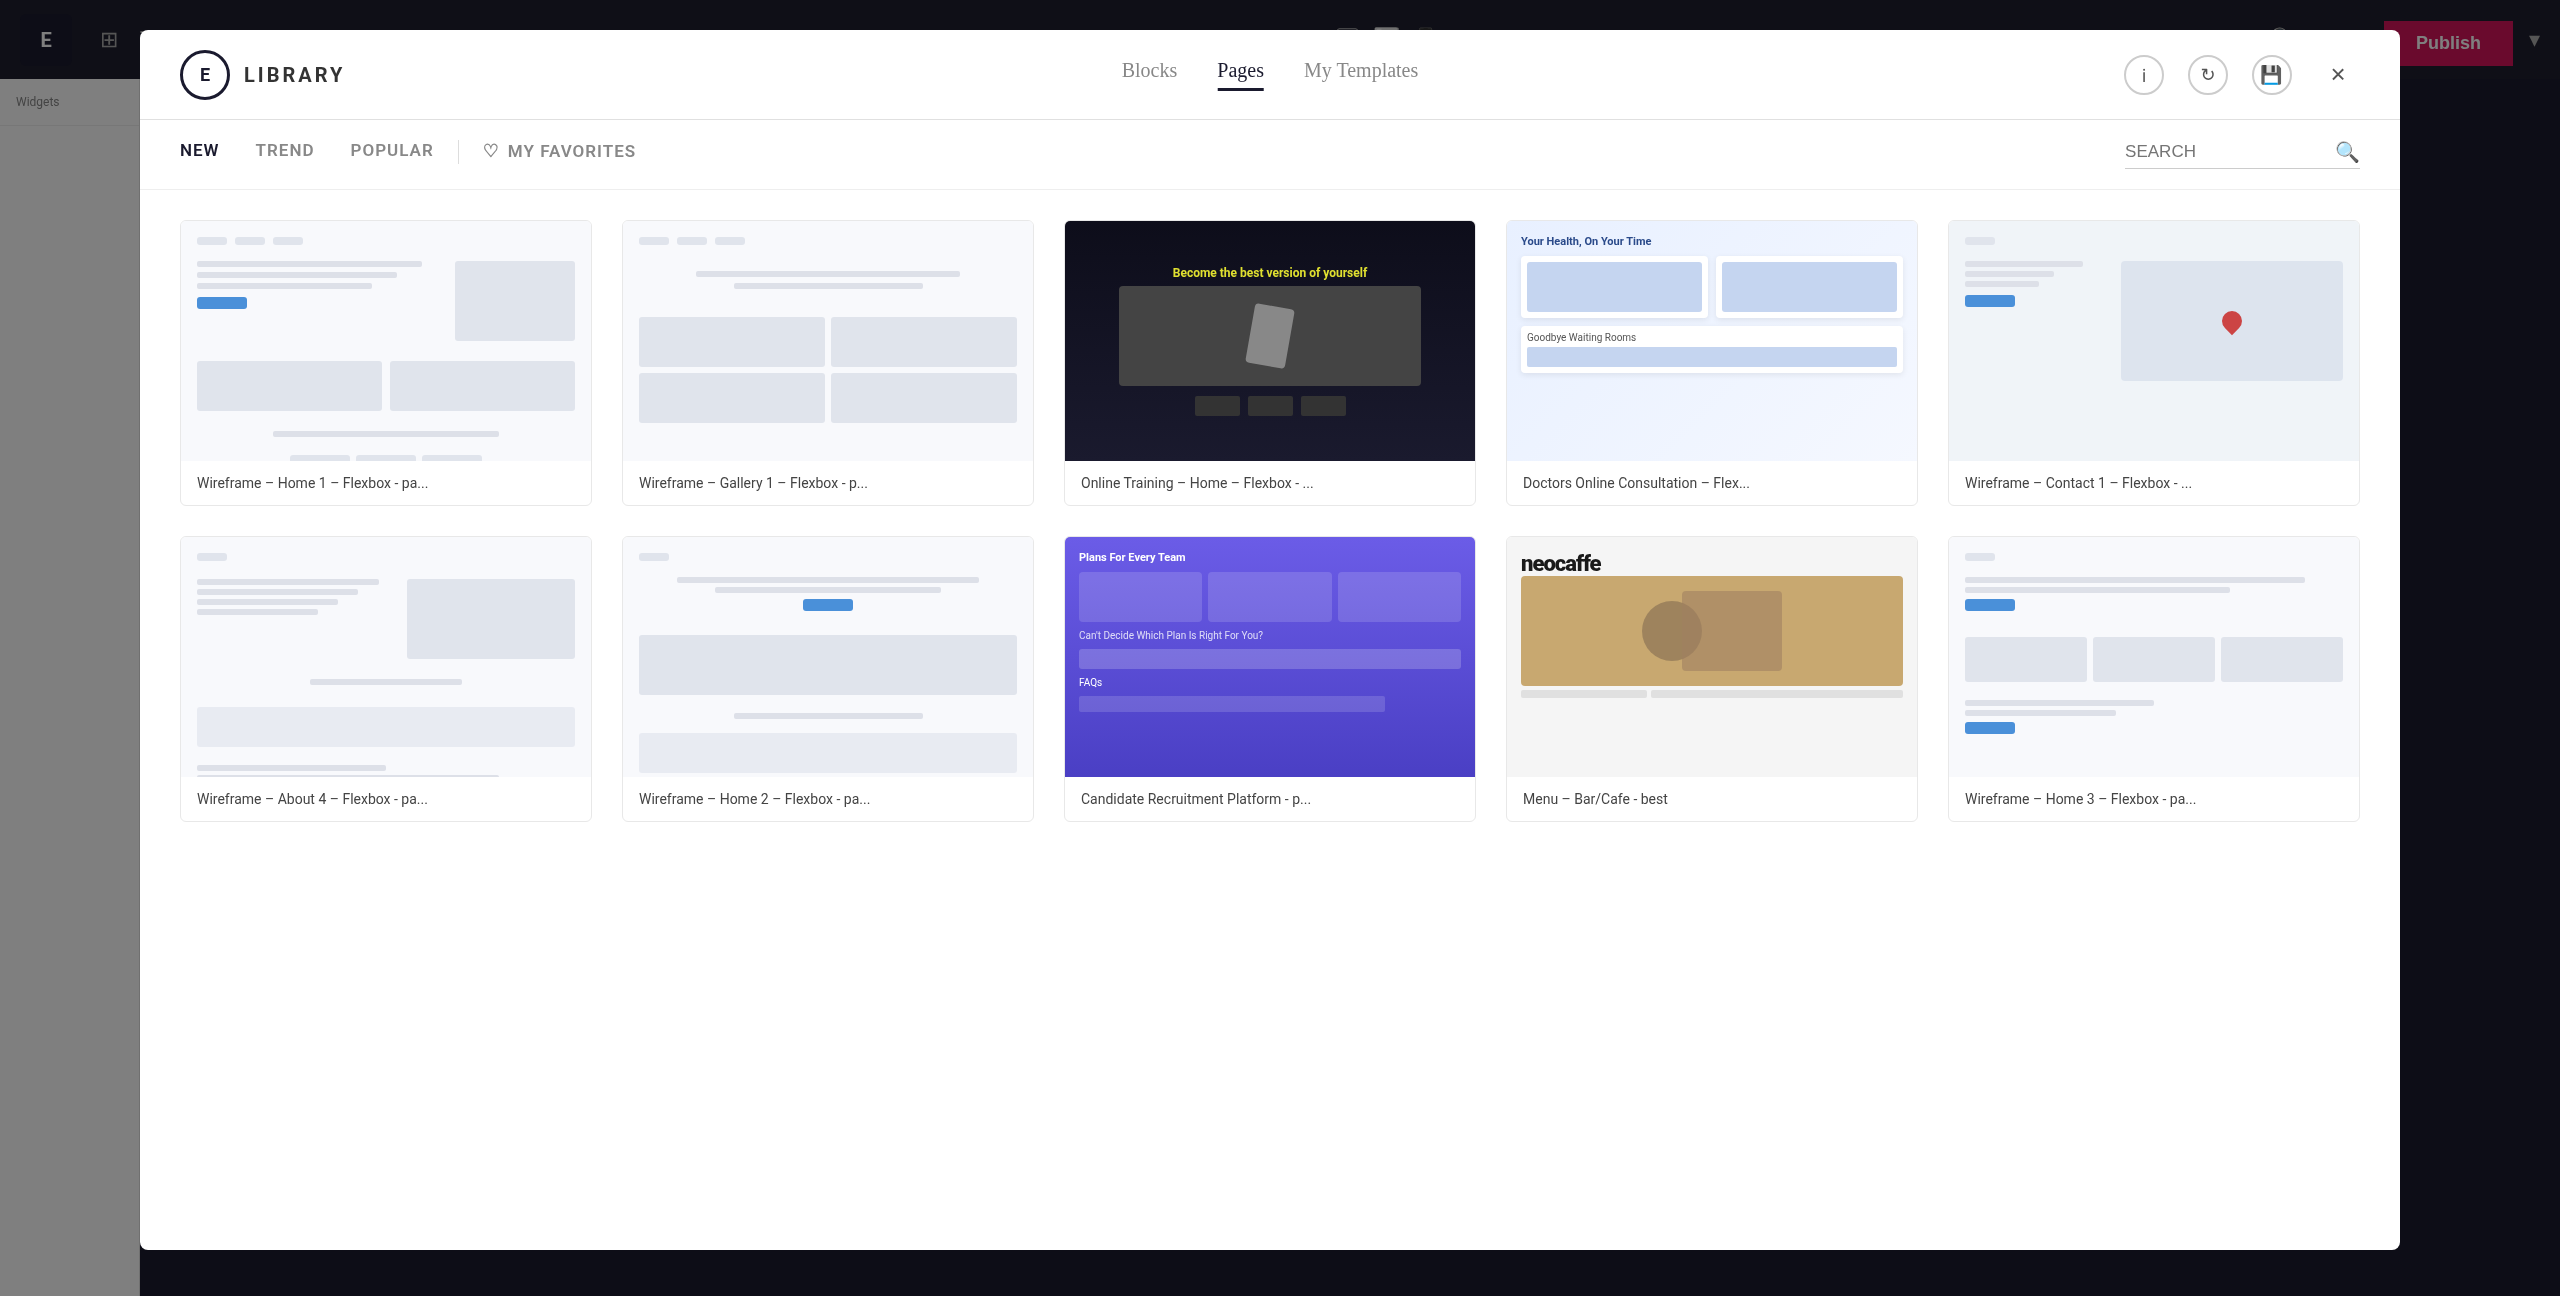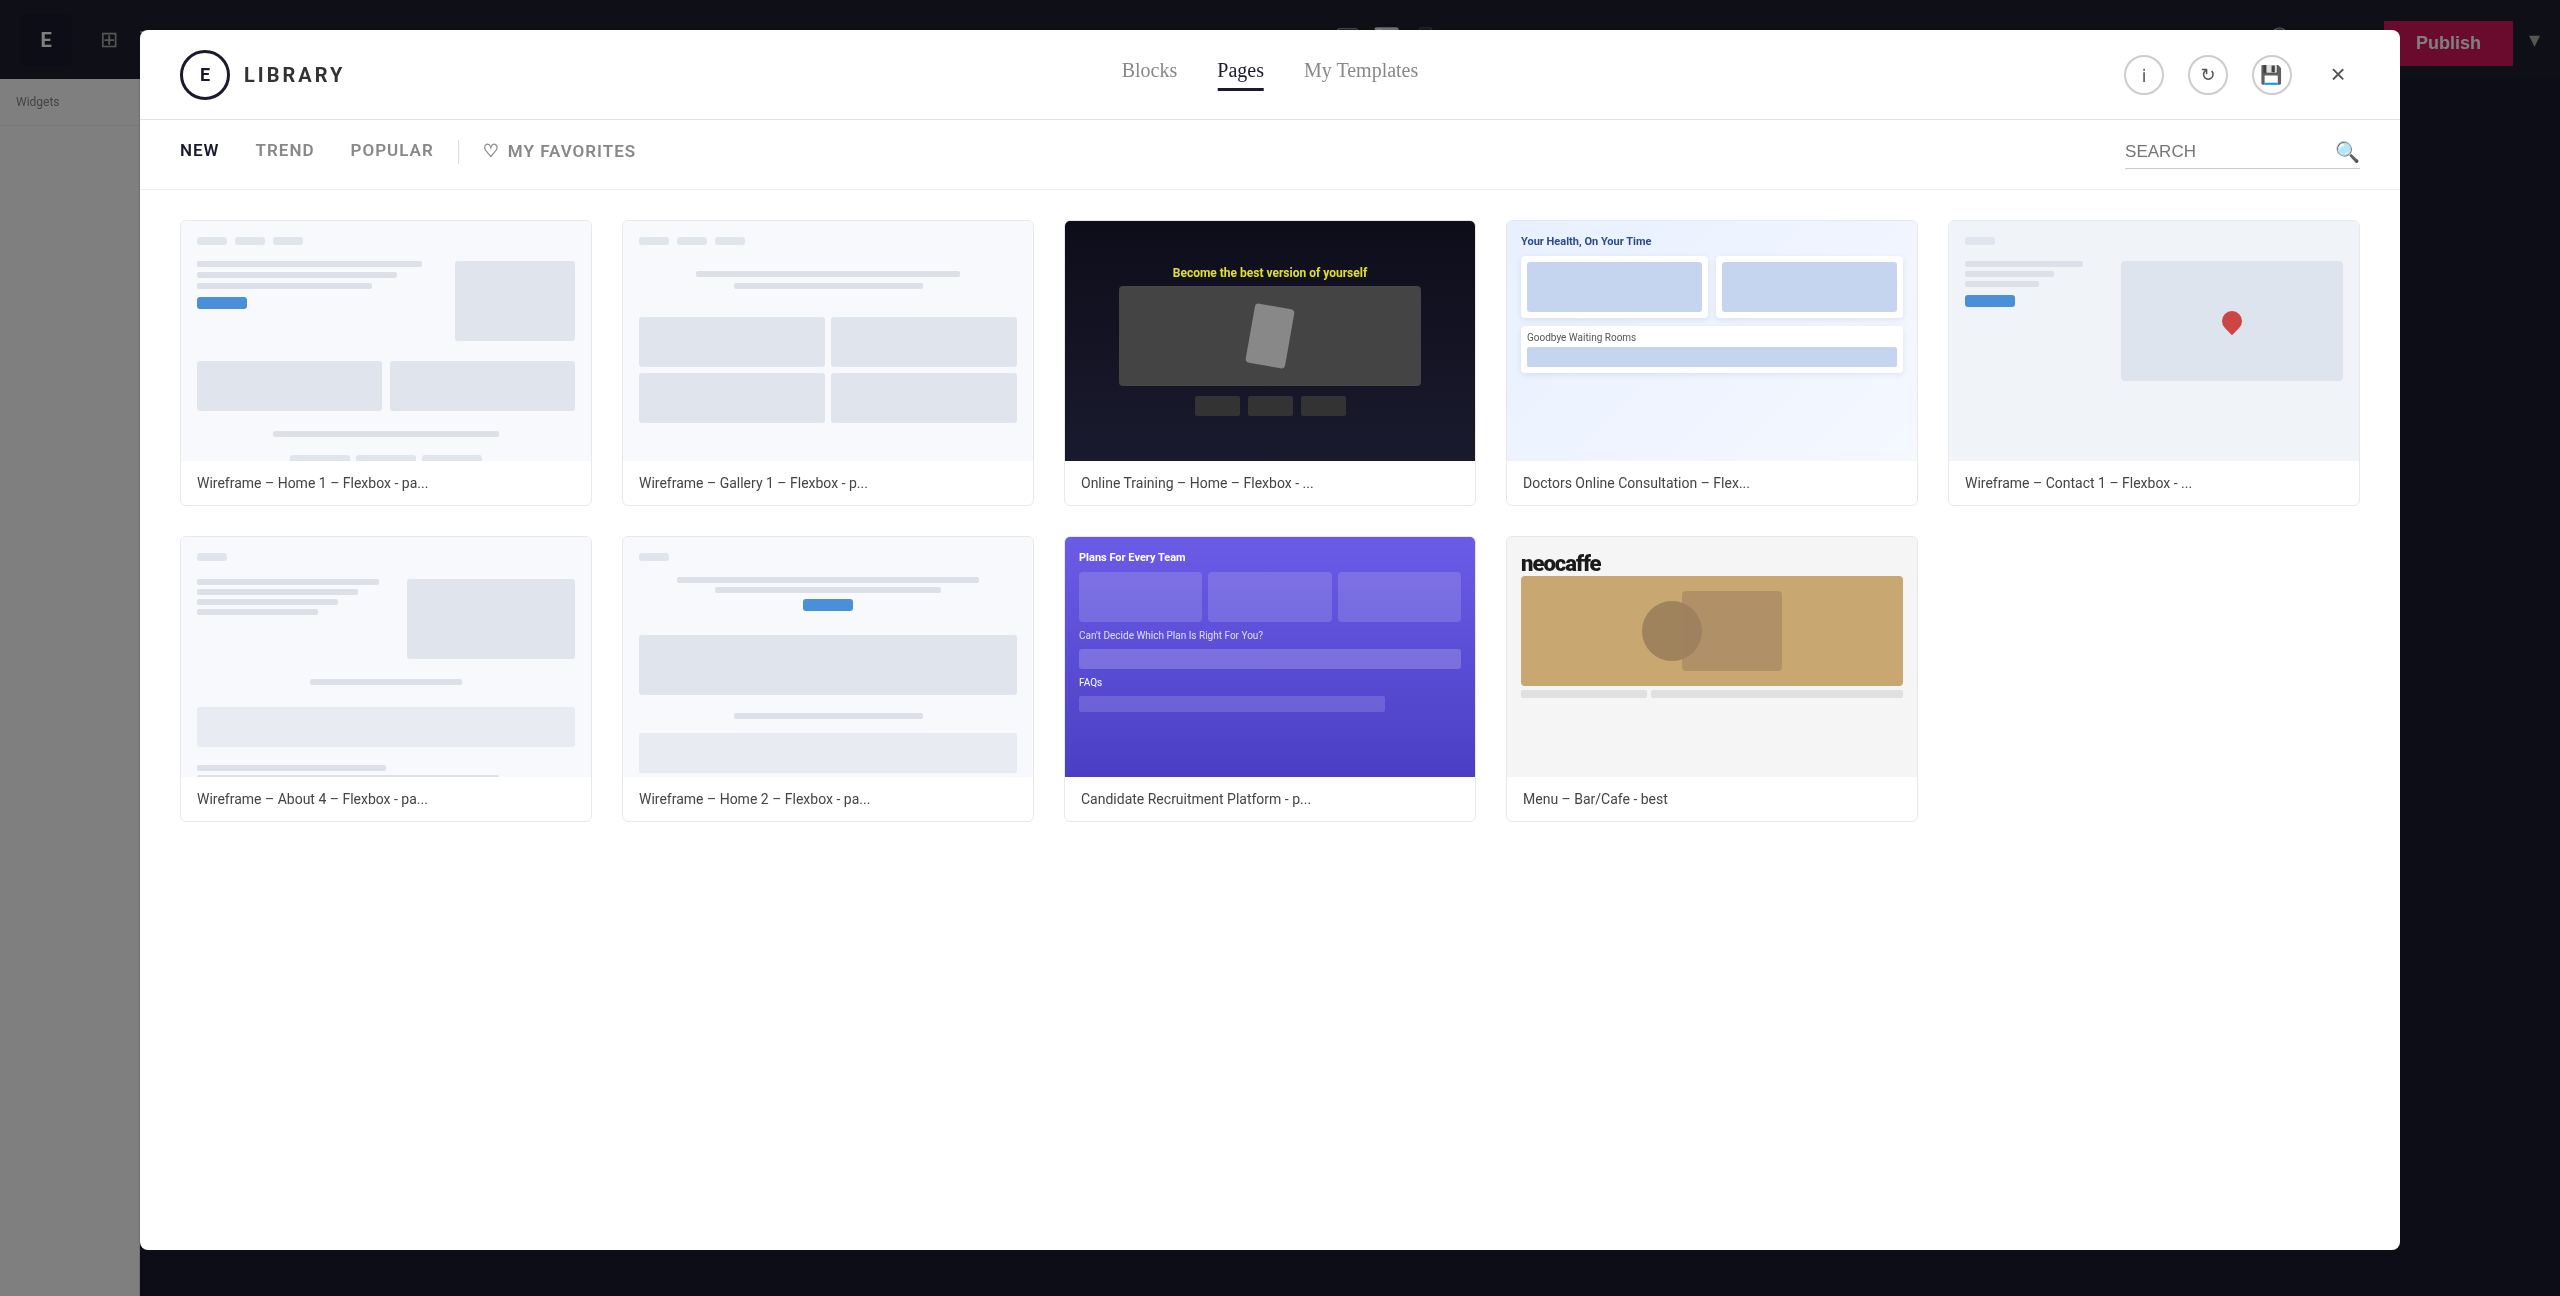--- a/index.html
+++ b/index.html
@@ -658,16 +658,41 @@
             </div>
             <div style="display:flex;gap:4px;margin-top:4px;">
               <div style="background:#e0e0e0;height:8px;flex:1;border-radius:2px;"></div>
               <div style="background:#e0e0e0;height:8px;flex:2;border-radius:2px;"></div>
             </div>
           </div>
         </div>
         <div class="template-label">Menu – Bar/Cafe - best</div>
       </div>
 
+      <div class="template-card">
+        <div class="template-thumbnail wireframe">
+          <div class="wf-thumb">
+            <div style="display:flex;gap:8px;margin-bottom:6px;">
+              <div class="wf-block" style="width:30px;height:8px;"></div>
+            </div>
+            <div style="text-align:left;margin-bottom:8px;">
+              <div class="wf-line" style="width:90%;margin-bottom:4px;"></div>
+              <div class="wf-line" style="width:70%;margin-bottom:4px;"></div>
+              <div class="wf-btn" style="margin-top:6px;"></div>
+            </div>
+            <div style="display:flex;gap:6px;margin-top:8px;">
+              <div class="wf-block" style="flex:1;height:45px;"></div>
+              <div class="wf-block" style="flex:1;height:45px;"></div>
+              <div class="wf-block" style="flex:1;height:45px;"></div>
+            </div>
+            <div style="margin-top:8px;">
+              <div class="wf-line" style="width:50%;margin-bottom:4px;"></div>
+              <div class="wf-line" style="width:40%;margin-bottom:6px;"></div>
+              <div class="wf-btn"></div>
+            </div>
+          </div>
+        </div>
+        <div class="template-label">Wireframe – Home 3 – Flexbox - pa...</div>
+      </div>
 
     </div>
   </div>
 </div>
 
 </body></html>

